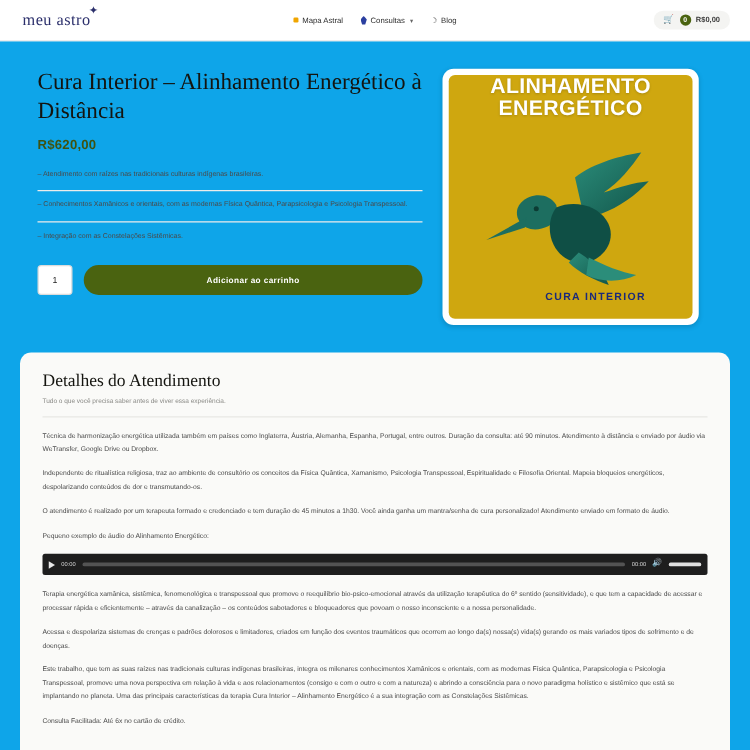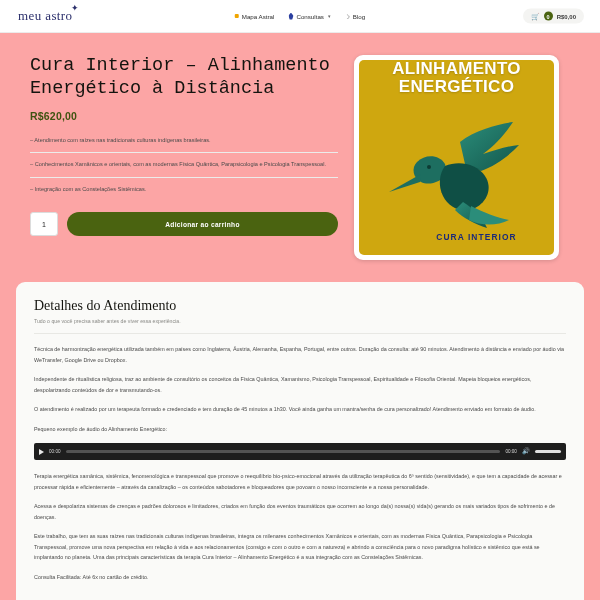--- a/index.html
+++ b/index.html
@@ -2,21 +2,21 @@
 <html><head>
 <meta charset="utf-8">
 <style>
   * { box-sizing: border-box; margin: 0; padding: 0; }
   html, body {
     width: 600px; height: 600px;
     background: #ffffff;
     font-family: "Liberation Sans", sans-serif;
     overflow: hidden;
   }
-  .page { position: relative; width: 600px; height: 600px; background: #fca5a5; }
+  .page { position: relative; width: 600px; height: 600px; background: #0ea5e9; }
 
   
   .header {
     height: 33px; width: 100%;
     background: #ffffff;
     border-bottom: 1px solid #ececec;
     display: flex; align-items: center;
     padding: 0 18px;
     position: relative;
   }
@@ -54,21 +54,21 @@
     width: 9px; height: 9px; border-radius: 50%;
     background: #4a6310; color: #fff; font-size: 5.5px;
     display: flex; align-items: center; justify-content: center; font-weight: bold;
   }
   .cart-total { font-size: 6px; color: #3a3a3a; font-weight: bold; }
 
   
   .product { display: flex; padding: 22px 28px 0 30px; gap: 16px; }
   .product-left { width: 308px; }
   .product-title {
-    font-family: Liberation Mono, monospace;
+    font-family: Liberation Serif, serif;
     font-size: 18.5px; line-height: 1.22; color: #14140f; font-weight: normal;
   }
   .product-price {
     margin-top: 10px; font-size: 10.5px; font-weight: bold; color: #3f5311;
     letter-spacing: .2px;
   }
   .feature-list { margin-top: 13px; }
   .feature {
     font-size: 5.6px; color: #4a4a4a; line-height: 1.85;
     padding: 6px 0 7px 0; border-bottom: 1px solid #ececeb;

